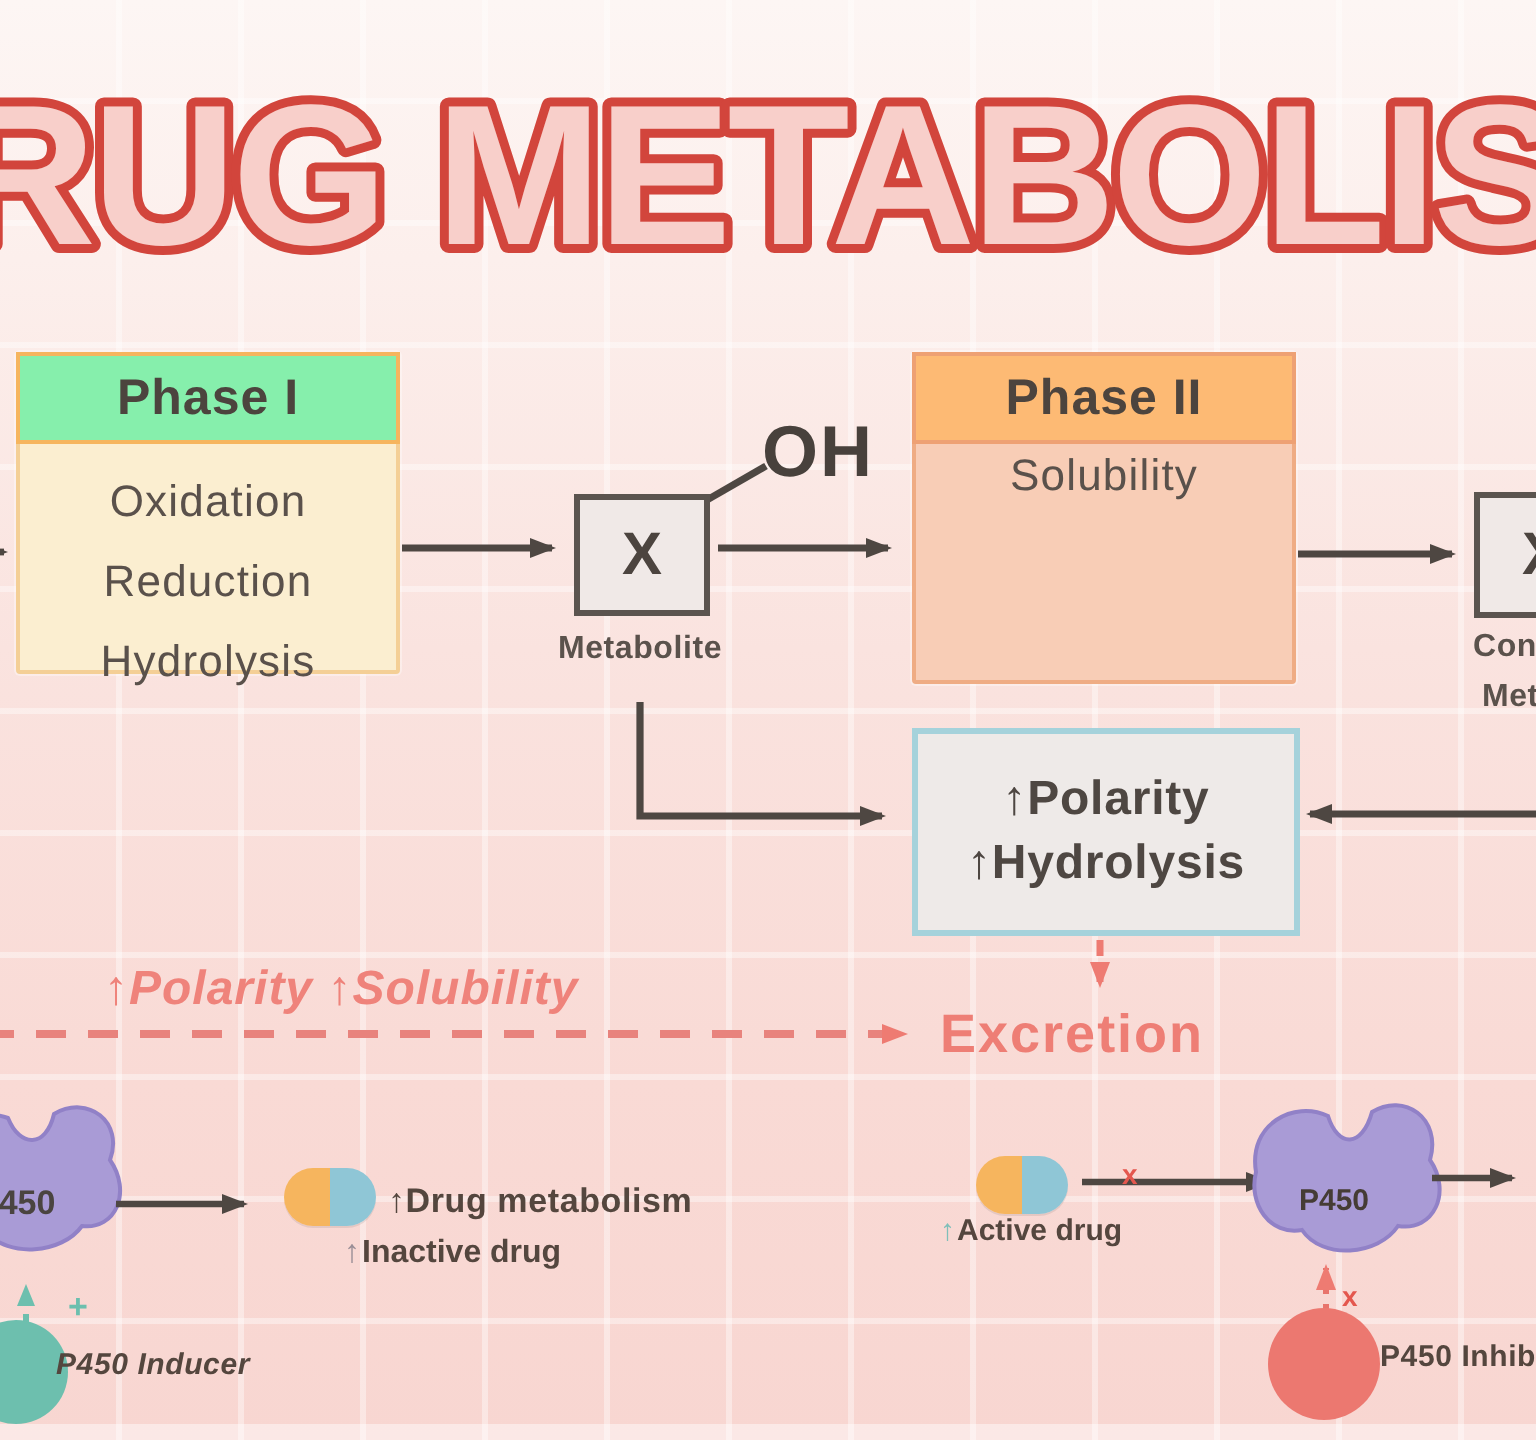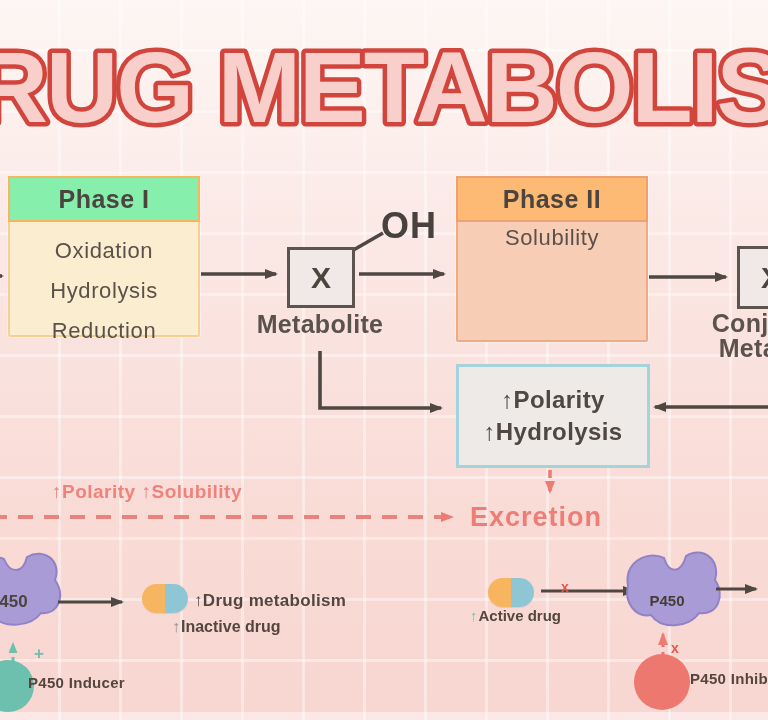--- a/index.html
+++ b/index.html
@@ -29,51 +29,51 @@
   #phase1 .body{height:111px;}
   #phase2{left:456px;top:176px;width:188px;height:162px;background:#f8cdb6;border:2px solid #efac84;}
   #phase2 .hdr{background:#fdba74;margin:-2px -2px 0 -2px;border:2px solid #eea174;}
   #phase2 .body{height:116px;}
 
   
   .xbox{background:#f0e9e7;border:3px solid #5b544f;display:flex;align-items:center;justify-content:center;
     font-weight:bold;font-size:30px;color:#4c443f;}
   #xbox1{left:287px;top:247px;width:62px;height:55px;}
   #xbox2{left:737px;top:246px;width:62px;height:57px;}
-  .caption{font-weight:bold;color:#5b524c;font-size:25px;text-align:center;line-height:25px;letter-spacing:.3px;}
+  .caption{font-weight:bold;color:#5b524c;font-size:16px;text-align:center;line-height:25px;letter-spacing:.3px;}
   #cap-metabolite{left:250px;top:312px;width:140px;}
   #cap-conjugated{left:707px;top:311px;width:150px;}
   #oh-label{left:381px;top:205px;font-weight:bold;font-size:36px;color:#48413c;letter-spacing:1px;}
 
   
   #polbox{left:456px;top:364px;width:188px;height:98px;background:#eeeae8;border:3px solid #a5d2db;
     display:flex;flex-direction:column;align-items:center;justify-content:center;gap:4px;}
   #polbox div{font-weight:bold;font-size:24px;color:#4e4742;letter-spacing:.4px;}
 
   
-  #dash-label{left:52px;top:481px;font-weight:bold;font-size:19px;color:#ef837b;letter-spacing:.5px;}
+  #dash-label{left:52px;top:481px;font-weight:bold;font-size:24px;color:#ef837b;letter-spacing:.5px;font-style:italic;}
   #excretion{left:470px;top:502px;width:160px;text-align:left;font-weight:bold;font-size:27px;color:#ee7e75;letter-spacing:1px;}
 
   
   .pill{width:46px;height:29px;border-radius:15px;overflow:hidden;display:flex;box-shadow:0 1px 0 rgba(0,0,0,.08);}
   .pill .half-l{flex:1;background:#f6b55e;}
   .pill .half-r{flex:1;background:#8fc6d6;}
   #pill1{left:142px;top:584px;}
   #pill2{left:488px;top:578px;}
 
   
   .small-dark{font-weight:bold;color:#54463e;}
   #drug-metabolism{left:194px;top:591px;font-size:17px;letter-spacing:.3px;}
   #inactive-drug{left:126px;top:618px;font-size:16px;margin-left:46px;}
   #inactive-drug .up{color:#9a8e96;font-weight:bold;margin-right:1px;}
   #active-drug{left:470px;top:607px;font-size:15px;}
   #active-drug .up{color:#7fbfb9;font-weight:bold;margin-right:1px;}
   #p450-left{left:-12px;top:592px;width:60px;font-weight:bold;font-size:17px;color:#4a4440;}
   #p450-right{left:640px;top:592px;width:54px;text-align:center;font-weight:bold;font-size:15px;color:#453c35;}
-  #inducer-label{left:28px;top:674px;font-size:15px;letter-spacing:.3px;}
+  #inducer-label{left:28px;top:674px;font-size:15px;letter-spacing:.3px;font-style:italic;}
   #inhibitor-label{left:690px;top:670px;width:130px;font-size:15px;letter-spacing:.3px;white-space:nowrap;}
   #plus-mark{left:34px;top:644px;font-weight:bold;font-size:17px;color:#6cbfae;}
   .xmark{font-weight:bold;font-size:14px;color:#e4574e;}
   #block-x1{left:561px;top:579px;}
   #block-x2{left:671px;top:640px;}
 </style>
 </head>
 <body>
 
 <div id="canvas">
@@ -114,22 +114,22 @@
     <path d="M 628 586 C 624 562 647 550 664 558 C 669 574 681 574 686 556 C 702 546 721 559 715 580 C 726 596 717 616 699 613 C 689 628 661 630 651 615 C 635 618 624 602 628 586 Z" fill="#a99bd6" stroke="#9181c7" stroke-width="2"></path>
     <path d="M 716 589 L 756 589" stroke="#4e4742" stroke-width="3.2" marker-end="url(#ah-dark)"></path>
     <path d="M 663 671 L 663 634" stroke="#e8746c" stroke-width="3" stroke-dasharray="7 5" marker-end="url(#ah-red)"></path>
     <circle cx="662" cy="682" r="28" fill="#ec7870"></circle>
   </svg>
 
   <div id="phase1" class="abs fg pbox">
     <div class="hdr">Phase I</div>
     <div class="body">
       <div>Oxidation</div>
+      <div>Reduction</div>
       <div>Hydrolysis</div>
-      <div>Reduction</div>
     </div>
   </div>
 
   <div id="xbox1" class="abs fg xbox">X</div>
   <div id="oh-label" class="abs fg">OH</div>
   <div id="cap-metabolite" class="abs fg caption">Metabolite</div>
 
   <div id="phase2" class="abs fg pbox">
     <div class="hdr">Phase II</div>
     <div class="body">

